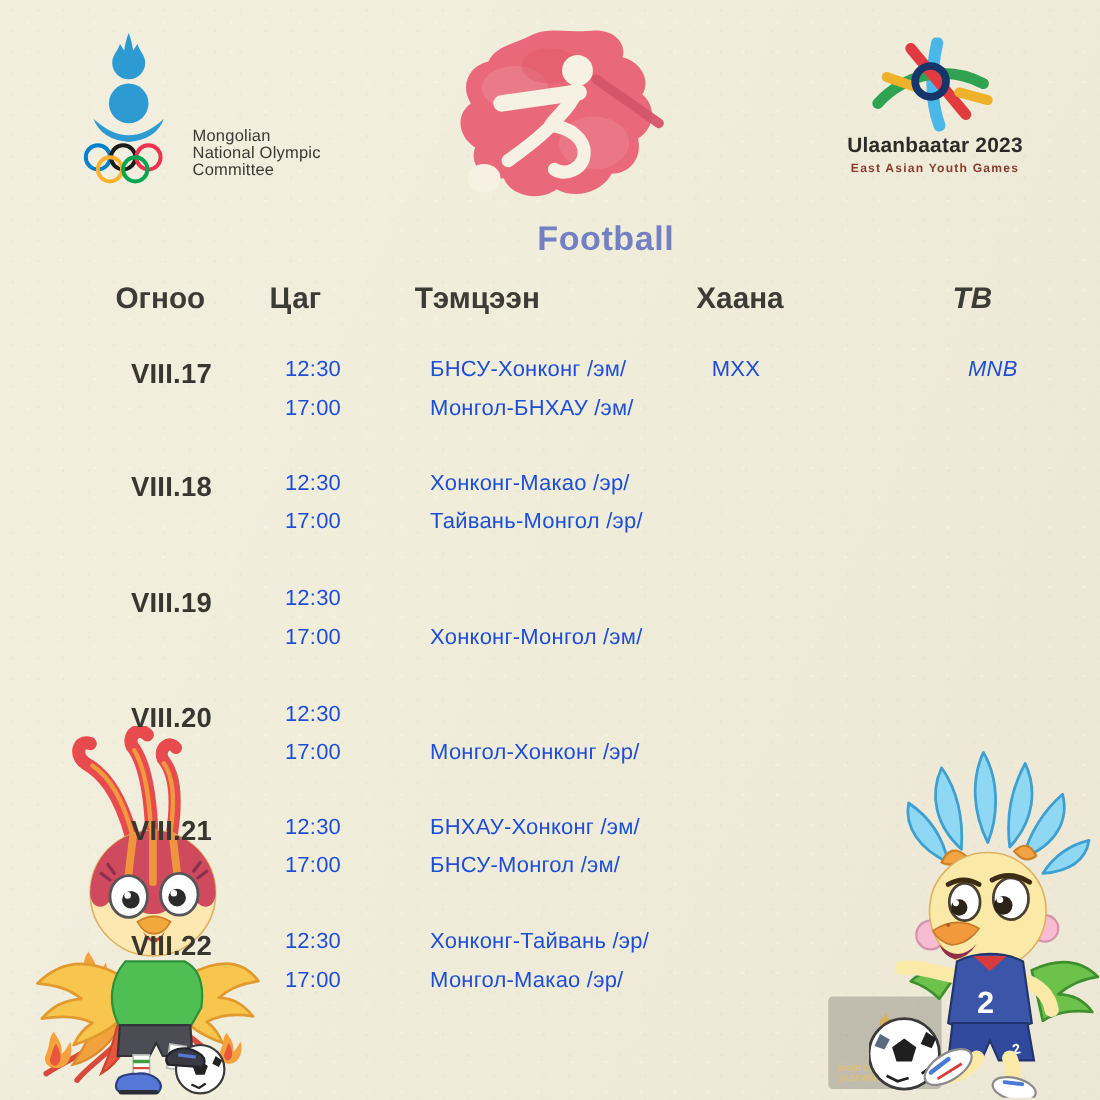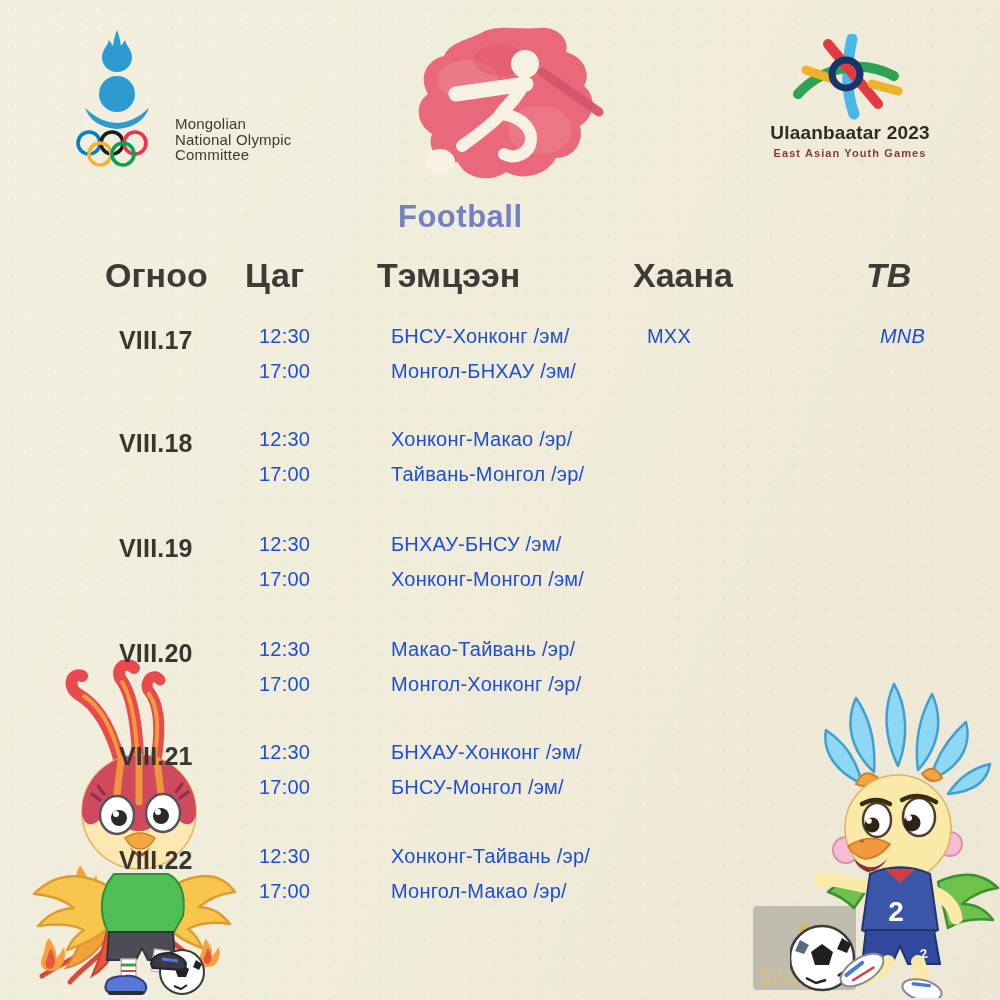--- a/index.html
+++ b/index.html
@@ -10,27 +10,27 @@
     background-image:
       radial-gradient(rgba(200,190,155,.14) 1px, transparent 1.6px),
       radial-gradient(rgba(255,255,255,.30) 1px, transparent 1.6px),
       linear-gradient(115deg, rgba(255,255,255,.12) 0%, rgba(0,0,0,0) 40%, rgba(180,170,140,.08) 100%);
     background-size:23px 19px, 31px 27px, 100% 100%;
     background-position:0 0, 9px 7px, 0 0;
   }
   .abs{position:absolute;}
   
   .noc-text{left:163px;top:116px;font-size:15px;line-height:15.5px;color:#3a3a33;letter-spacing:.2px;margin-left:12px;}
-  .sport-title{left:398px;top:199px;width:215px;text-align:left;font-size:31px;font-weight:bold;color:#7381c4;letter-spacing:.5px;}
+  .sport-title{left:398px;top:199px;width:215px;text-align:right;font-size:31px;font-weight:bold;color:#7381c4;letter-spacing:.5px;}
   .games-wordmark{left:770px;top:122px;width:160px;text-align:center;}
   .games-title{font-size:19px;font-weight:bold;color:#2d2c28;letter-spacing:.2px;}
   .games-subtitle{margin-top:3px;font-size:11px;font-weight:bold;color:#883c2f;letter-spacing:1.1px;}
   
   .tbl{z-index:3;}
-  .hdr{top:256px;font-size:34px;font-weight:bold;color:#3c3b35;text-align:right;}
+  .hdr{top:256px;font-size:27px;font-weight:bold;color:#3c3b35;text-align:right;}
   .c-date{left:105px;}
   .c-time{left:245px;}
   .c-match{left:377px;}
   .c-venue{left:633px;}
   .c-tv{left:866px;font-style:italic;}
   .row-group{left:14px;width:1000px;height:76px;position:absolute;}
   .cell{position:absolute;font-size:20px;color:#1d4ed8;white-space:nowrap;letter-spacing:.2px;}
   .date-cell{font-weight:bold;color:#37362f;font-size:25px;top:1px;}
   .l2{top:35px;}
   
@@ -114,28 +114,26 @@
 <div class="row-group tbl" style="top:428px">
   <div class="cell date-cell c-date">VIII.18</div>
   <div class="cell c-time">12:30</div>
   <div class="cell c-match">Хонконг-Макао /эр/</div>
   <div class="cell c-time l2">17:00</div>
   <div class="cell c-match l2">Тайвань-Монгол /эр/</div>
 </div>
 <div class="row-group tbl" style="top:533px">
   <div class="cell date-cell c-date">VIII.19</div>
   <div class="cell c-time">12:30</div>
-  <div class="cell c-match">БНХАУ-БНСУ /эм/</div>
   <div class="cell c-time l2">17:00</div>
   <div class="cell c-match l2">Хонконг-Монгол /эм/</div>
 </div>
 <div class="row-group tbl" style="top:638px">
   <div class="cell date-cell c-date">VIII.20</div>
   <div class="cell c-time">12:30</div>
-  <div class="cell c-match">Макао-Тайвань /эр/</div>
   <div class="cell c-time l2">17:00</div>
   <div class="cell c-match l2">Монгол-Хонконг /эр/</div>
 </div>
 <div class="row-group tbl" style="top:741px">
   <div class="cell date-cell c-date">VIII.21</div>
   <div class="cell c-time">12:30</div>
   <div class="cell c-match">БНХАУ-Хонконг /эм/</div>
   <div class="cell c-time l2">17:00</div>
   <div class="cell c-match l2">БНСУ-Монгол /эм/</div>
 </div>

